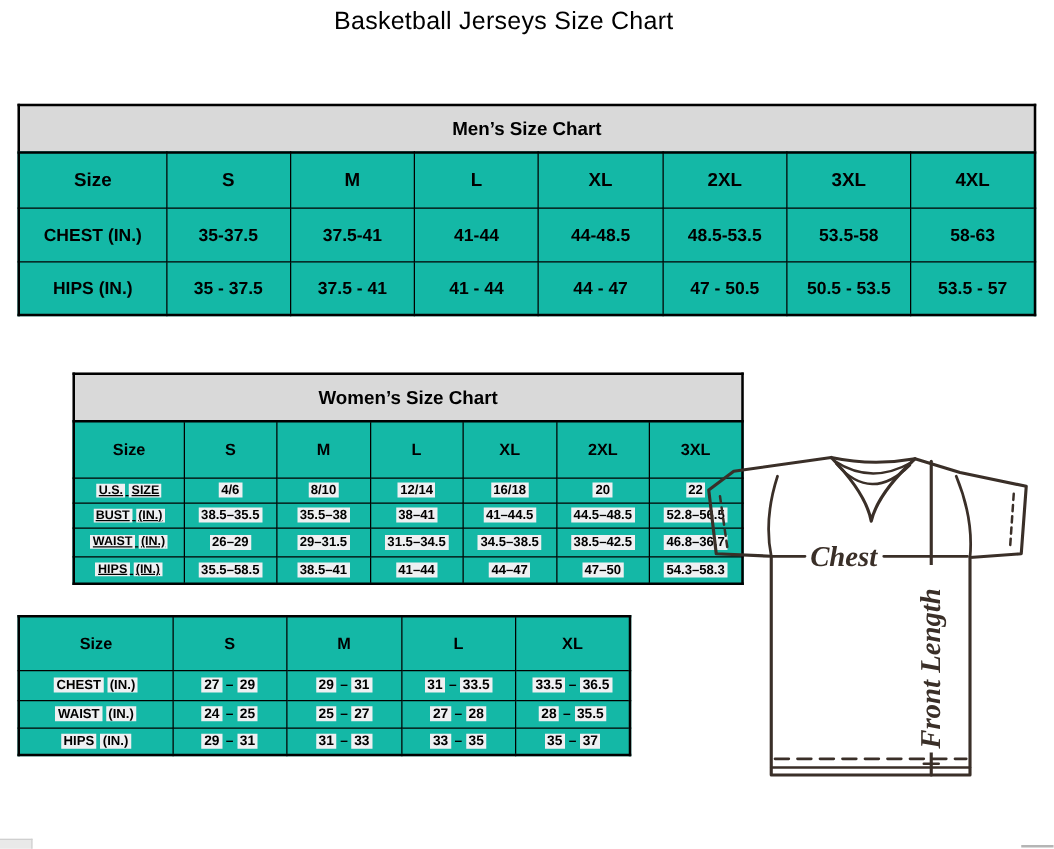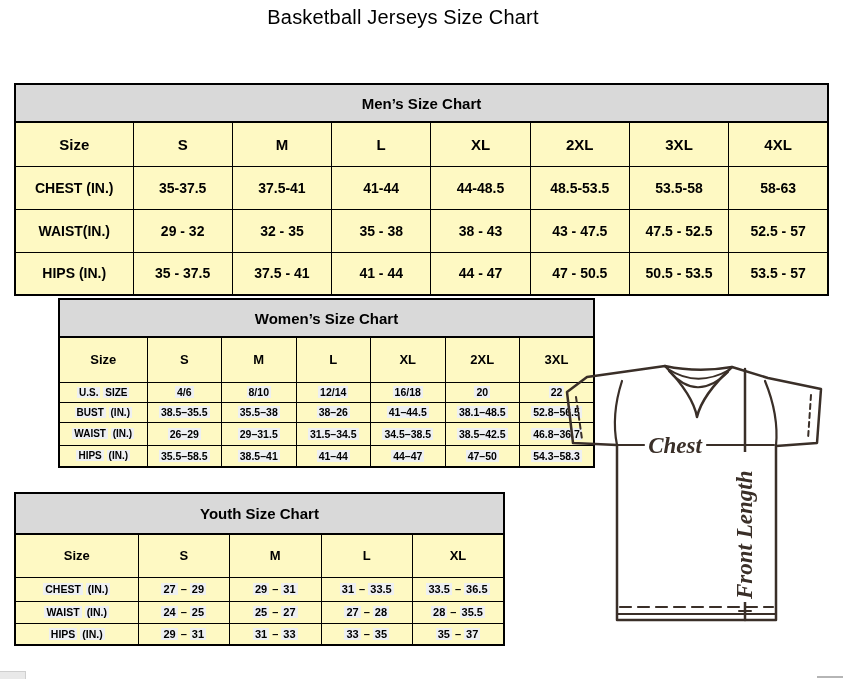--- a/index.html
+++ b/index.html
@@ -12,40 +12,40 @@
     font-size:20px;font-weight:normal;letter-spacing:0.2px;
   }
   .chart{position:absolute;}
   .chart .band{
     background:#d9d9d9;border:2px solid #000;border-bottom:none;
     display:flex;align-items:center;justify-content:center;
     font-weight:bold;font-size:15px;
   }
   .chart table{
     border-collapse:collapse;table-layout:fixed;width:100%;
-    background:#fef9c3;border:2px solid #000;
+    background:#14b8a6;border:2px solid #000;
   }
   .chart th,.chart td{
     border:1px solid #000;text-align:center;vertical-align:middle;
     font-weight:bold;padding:0;overflow:hidden;white-space:nowrap;
   }
   
   .men{left:14px;top:60px;width:815px;margin-top:23px;}
   .men .band{height:36px;}
   .men tr.head{height:44px;}
   .men th{font-size:15px;}
   .men td{font-size:14px;}
   .men tbody tr{height:43px;}
   
   .women{left:14px;top:298px;width:537px;padding-left:44px;}
   .women .band{height:36px;}
   .women tr.head{height:45px;}
   .women th{font-size:13px;}
   .women td{font-size:10.5px;}
-  .women td.label{font-size:10px;}
+  .women td.label{font-size:10px;text-decoration:underline;}
   .women tbody tr{height:20px;}
   .women tbody tr:nth-child(3){height:23px;}
   .women tbody tr:nth-child(4){height:22px;}
   
   .youth{left:14px;top:492px;width:491px;}
   .youth .band{height:39px;}
   .youth tr.head{height:43px;}
   .youth th{font-size:13px;}
   .youth td{font-size:11px;}
   .youth td.label{font-size:10.5px;}
@@ -103,30 +103,20 @@
           <td class="label">CHEST (IN.)</td>
           <td>35-37.5</td>
           <td>37.5-41</td>
           <td>41-44</td>
           <td>44-48.5</td>
           <td>48.5-53.5</td>
           <td>53.5-58</td>
           <td>58-63</td>
         </tr>
         <tr>
-          <td class="label">WAIST(IN.)</td>
-          <td>29 - 32</td>
-          <td>32 - 35</td>
-          <td>35 - 38</td>
-          <td>38 - 43</td>
-          <td>43 - 47.5</td>
-          <td>47.5 - 52.5</td>
-          <td>52.5 - 57</td>
-        </tr>
-        <tr>
           <td class="label">HIPS (IN.)</td>
           <td>35 - 37.5</td>
           <td>37.5 - 41</td>
           <td>41 - 44</td>
           <td>44 - 47</td>
           <td>47 - 50.5</td>
           <td>50.5 - 53.5</td>
           <td>53.5 - 57</td>
         </tr>
       </tbody>
@@ -163,23 +153,23 @@
           <td><span class="hl">8/10</span></td>
           <td><span class="hl">12/14</span></td>
           <td><span class="hl">16/18</span></td>
           <td><span class="hl">20</span></td>
           <td><span class="hl">22</span></td>
         </tr>
         <tr>
           <td class="label"><span class="hl">BUST</span> <span class="hl">(IN.)</span></td>
           <td><span class="hl">38.5–35.5</span></td>
           <td><span class="hl">35.5–38</span></td>
-          <td><span class="hl">38–26</span></td>
+          <td><span class="hl">38–41</span></td>
           <td><span class="hl">41–44.5</span></td>
-          <td><span class="hl">38.1–48.5</span></td>
+          <td><span class="hl">44.5–48.5</span></td>
           <td><span class="hl">52.8–56.5</span></td>
         </tr>
         <tr>
           <td class="label"><span class="hl">WAIST</span> <span class="hl">(IN.)</span></td>
           <td><span class="hl">26–29</span></td>
           <td><span class="hl">29–31.5</span></td>
           <td><span class="hl">31.5–34.5</span></td>
           <td><span class="hl">34.5–38.5</span></td>
           <td><span class="hl">38.5–42.5</span></td>
           <td><span class="hl">46.8–36.7</span></td>
@@ -191,21 +181,20 @@
           <td><span class="hl">41–44</span></td>
           <td><span class="hl">44–47</span></td>
           <td><span class="hl">47–50</span></td>
           <td><span class="hl">54.3–58.3</span></td>
         </tr>
       </tbody>
     </table>
 </section>
 
 <section class="chart youth">
-  <div class="band">Youth Size Chart</div>
   <table>
       <colgroup>
         <col style="width:123px">
         <col>
         <col>
         <col>
         <col>
       </colgroup>
       <thead>
         <tr class="head">

